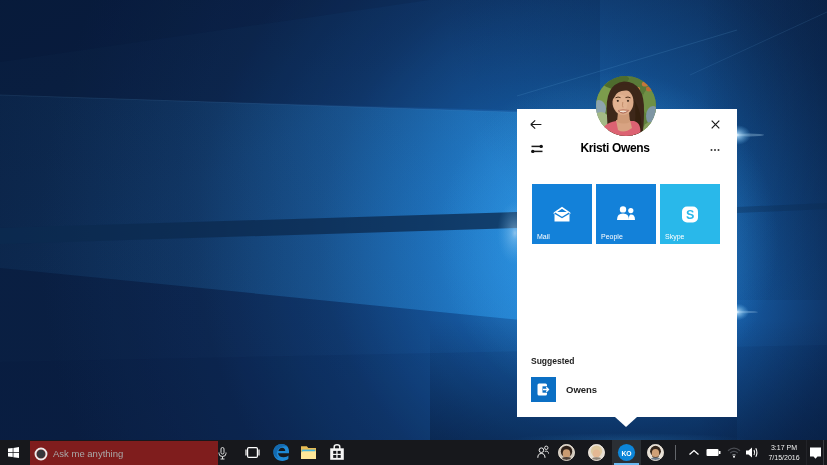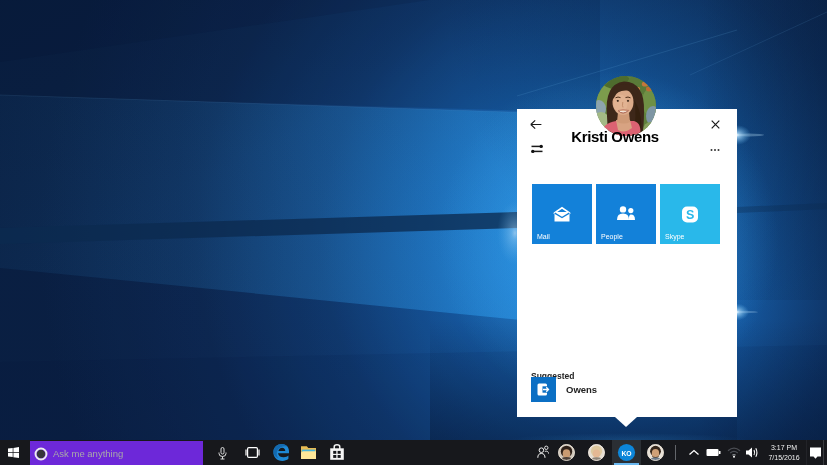--- a/index.html
+++ b/index.html
@@ -6,34 +6,34 @@
   body{width:827px;height:465px;overflow:hidden;position:relative;
        font-family:"Liberation Sans",sans-serif;background:#0b2d62;}
   #wall{position:absolute;left:0;top:0;}
   
   #panel{position:absolute;left:517px;top:109px;width:220px;height:308px;background:#fff;}
   #ptri{position:absolute;left:615px;top:417px;width:0;height:0;
         border-left:11px solid transparent;border-right:11px solid transparent;
         border-top:10px solid #fff;}
   #avatar{position:absolute;left:596px;top:76px;}
   .pbtn{position:absolute;color:#111;}
-  #kname{position:absolute;left:517px;top:128px;width:196px;text-align:center;
-         font-size:15px;font-weight:bold;color:#000;letter-spacing:-0.35px;}
+  #kname{position:absolute;left:517px;top:141px;width:196px;text-align:center;
+         font-size:12px;font-weight:bold;color:#000;letter-spacing:-0.35px;}
   .tile{position:absolute;top:184px;width:60px;height:60px;background:#1381d9;}
   .tile .lbl{position:absolute;left:5px;bottom:4px;color:#fff;font-size:7px;}
   .tile svg{position:absolute;left:50%;top:22px;transform:translateX(-50%);}
   #tile1{left:532px;}
   #tile2{left:596px;}
   #tile3{left:660px;background:#29b8ea;}
-  #suggested{position:absolute;left:531px;top:356px;font-size:8.5px;font-weight:bold;color:#222;margin-top:15px;}
+  #suggested{position:absolute;left:531px;top:356px;font-size:8.5px;font-weight:bold;color:#222;}
   #delvetile{position:absolute;left:531px;top:377px;width:25px;height:25px;background:#0b6fc4;}
   #delvelbl{position:absolute;left:566px;top:384px;font-size:9.5px;font-weight:bold;color:#222;}
   
   #taskbar{position:absolute;left:0;top:440px;width:827px;height:25px;background:#17181c;}
-  #searchbox{position:absolute;left:30px;top:1px;width:173px;height:24px;background:#6d28d9;}
+  #searchbox{position:absolute;left:30px;top:1px;width:188px;height:24px;background:#7f1d1d;}
   #searchtext{position:absolute;left:23px;top:7px;font-size:9.5px;color:#a9a9a9;}
   .ticon{position:absolute;top:0;height:25px;}
   #kohl{position:absolute;left:612px;top:0;width:29px;height:25px;background:#2b2f34;}
   #kohl .under{position:absolute;left:2px;bottom:0;width:25px;height:2px;background:#6ab8f0;}
   #clock{position:absolute;left:763px;top:3px;width:42px;text-align:center;
          color:#f2f2f2;font-size:7px;line-height:9.8px;}
   #sep1{position:absolute;left:675px;top:5px;width:1px;height:15px;background:#63666b;}
   #sep2{position:absolute;left:823px;top:0px;width:1px;height:25px;background:#3a3c40;}
   #sep3{position:absolute;left:806px;top:0px;width:1px;height:25px;background:#222328;}
 </style>

